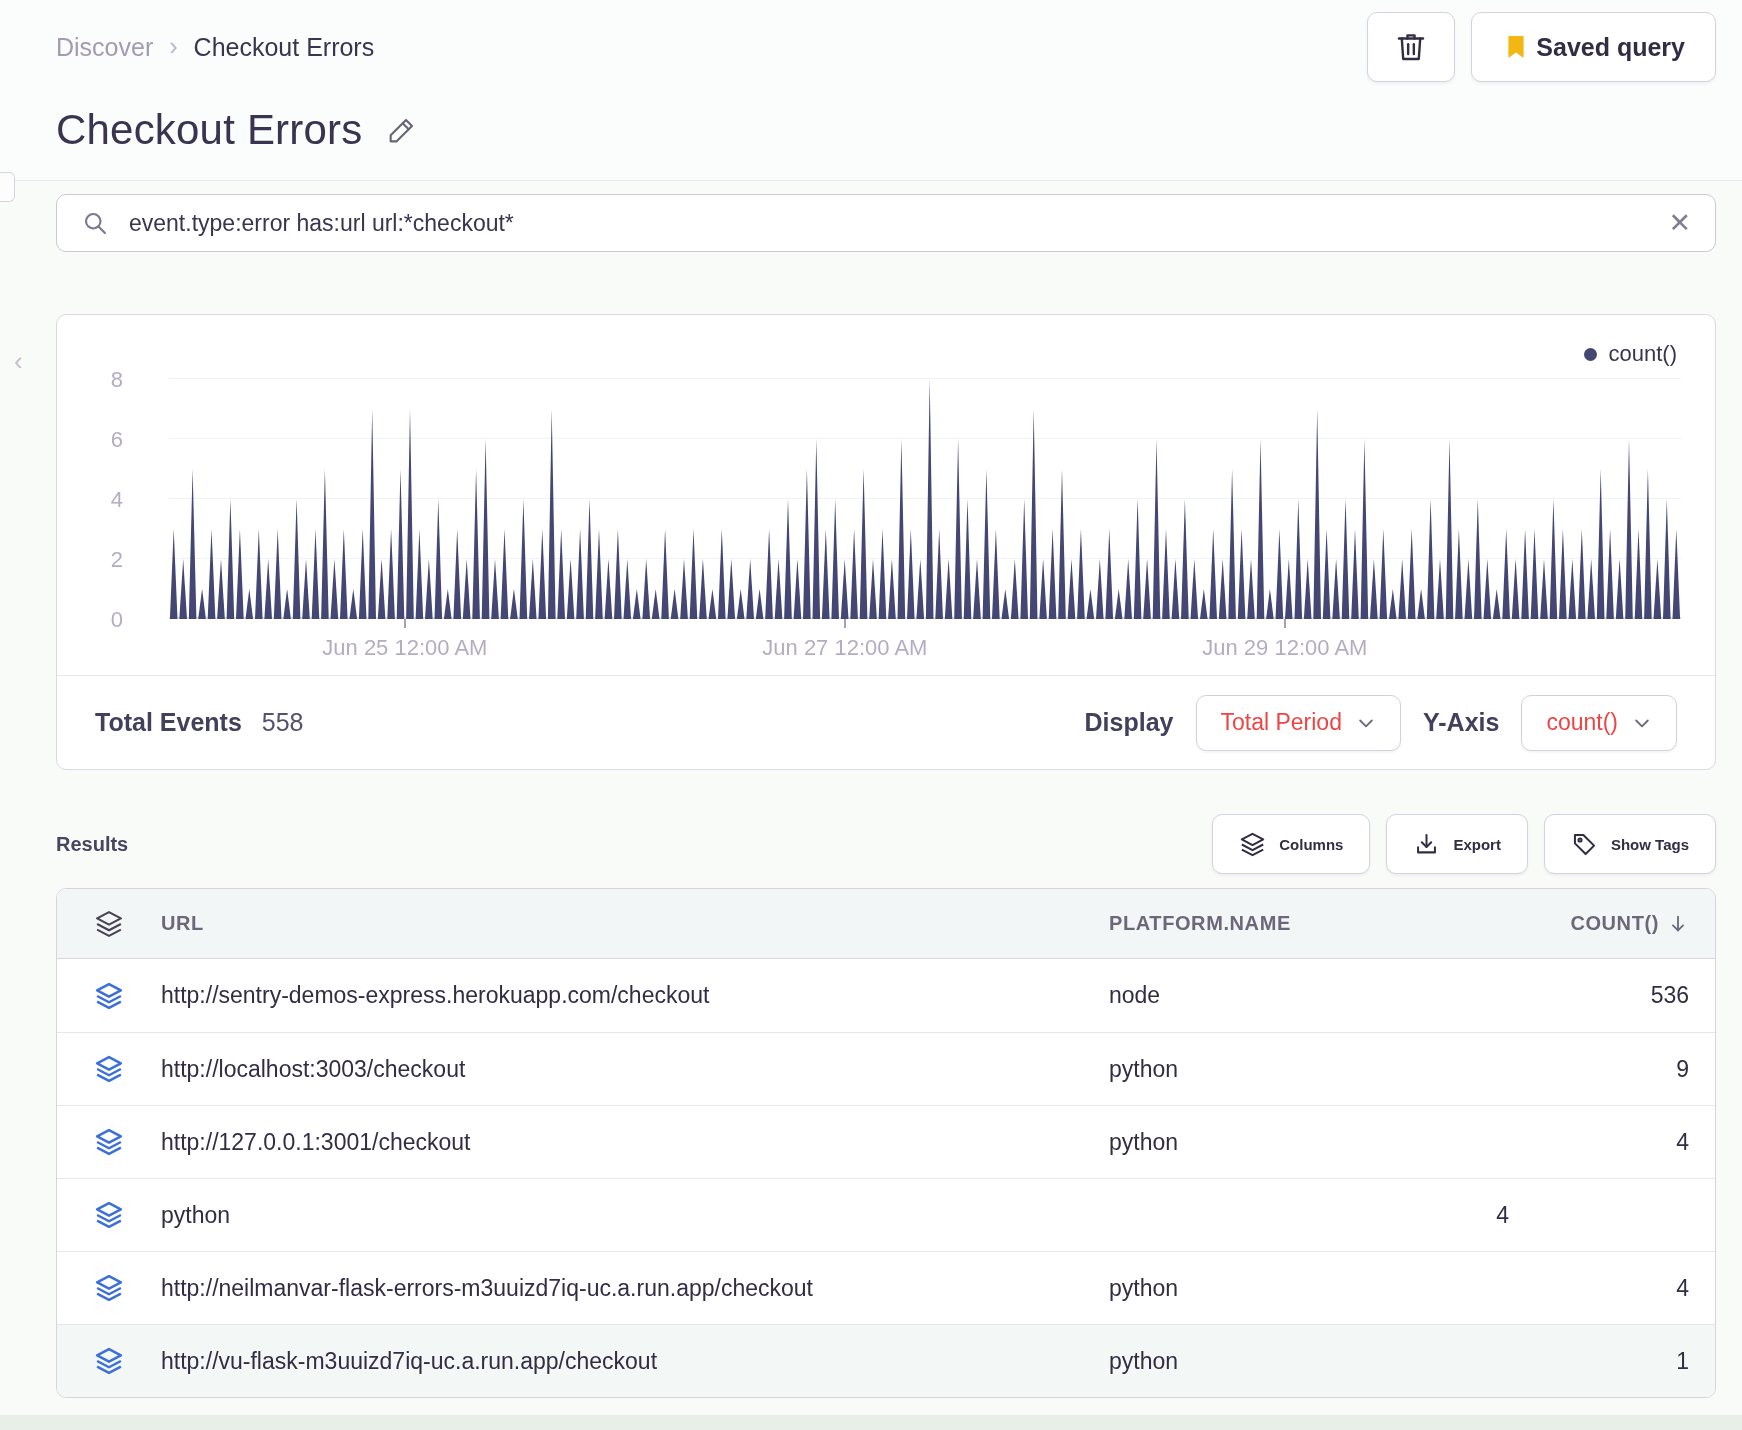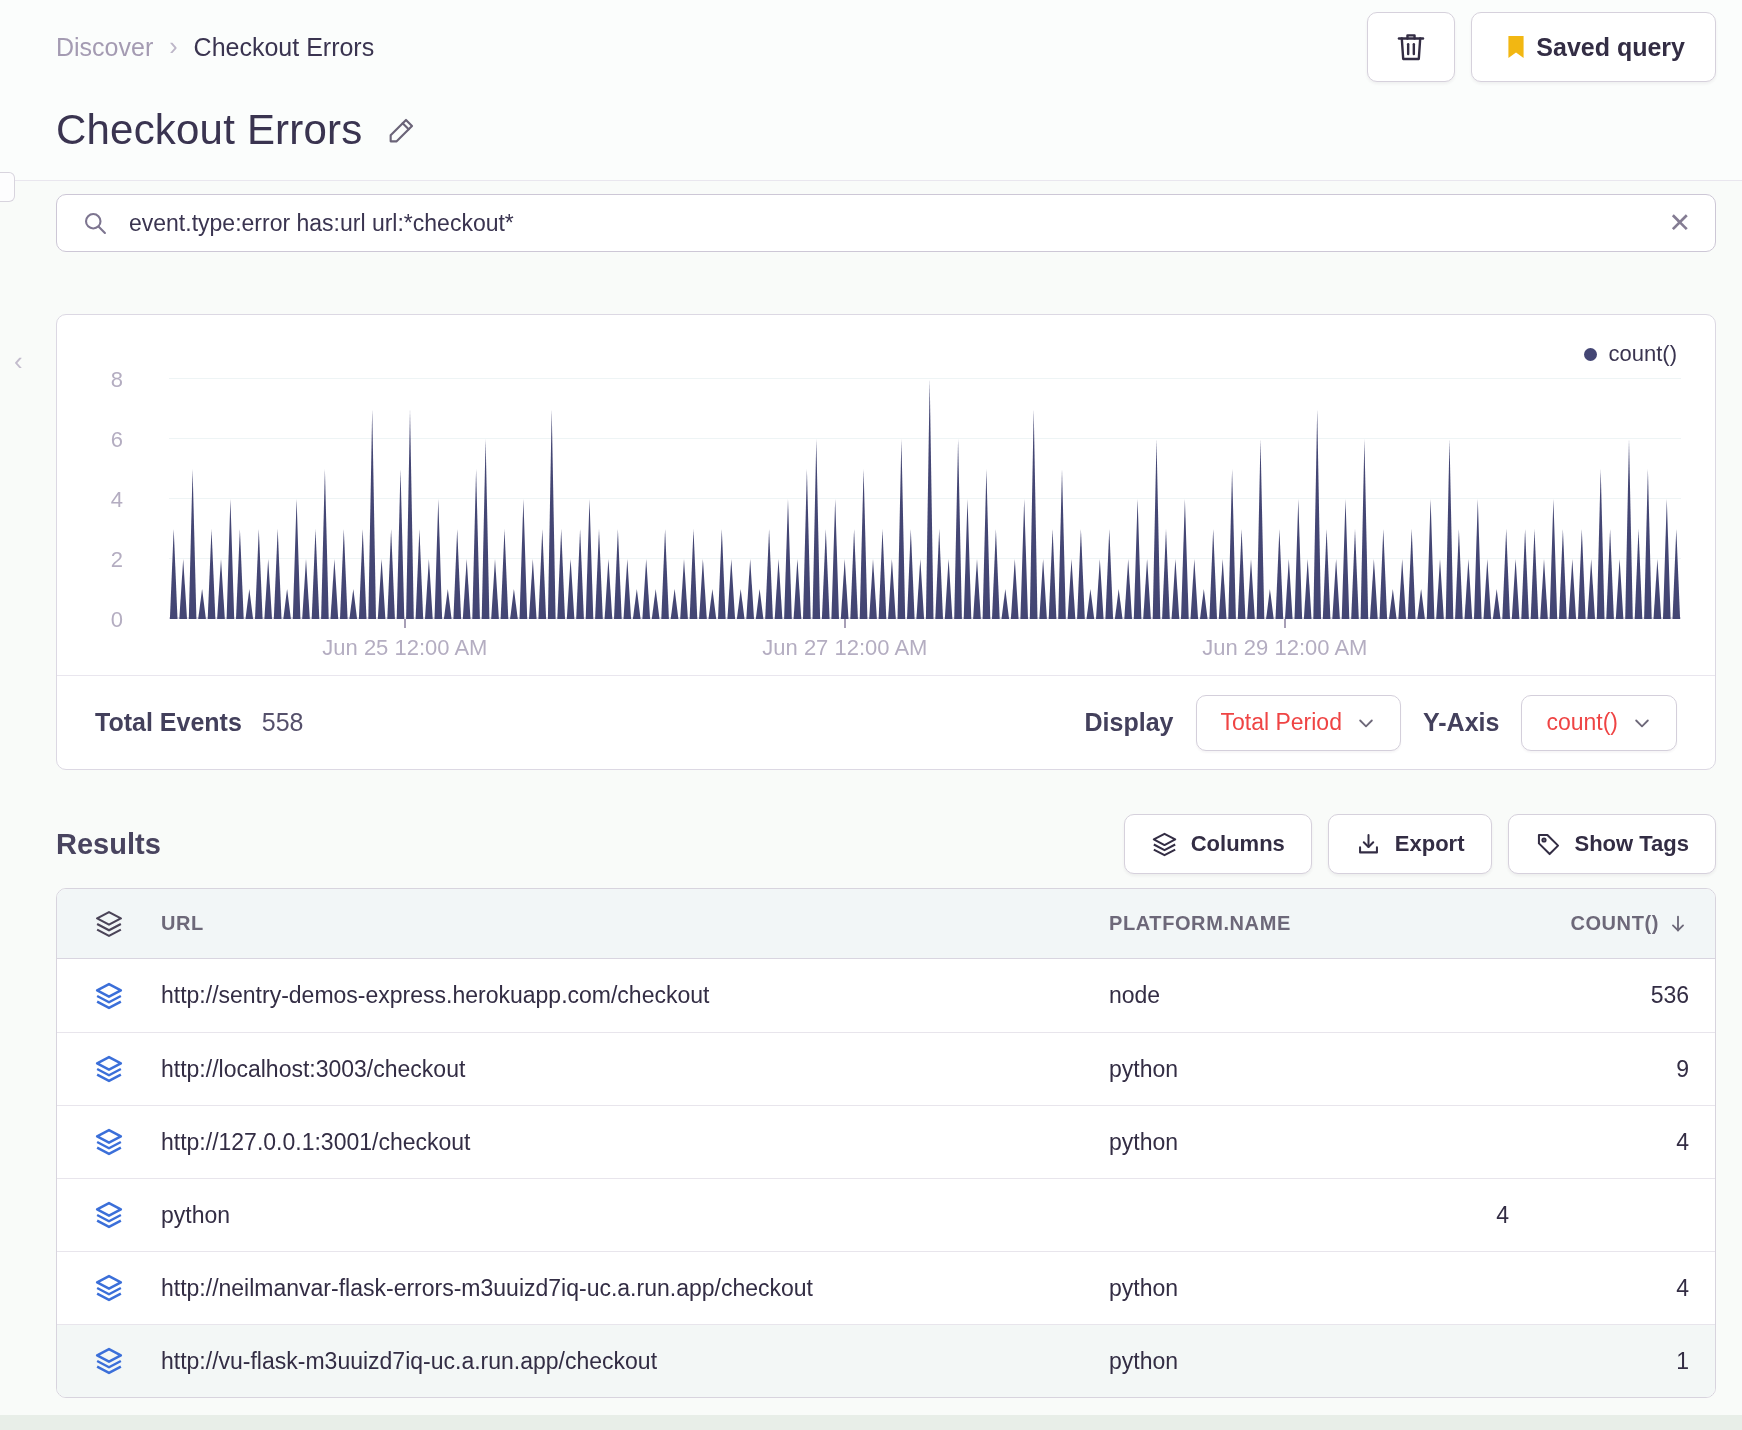--- a/index.html
+++ b/index.html
@@ -84,23 +84,23 @@
   .total-value { color:#55506b; }
   .footer-controls { display:flex; align-items:center; gap:22px; }
   .ctrl-label { font-weight:bold; font-size:25px; color:#43405c; }
   .dropdown {
     height:56px; padding:0 24px; background:#fff; border:1.5px solid #d4cfdb; border-radius:10px;
     display:inline-flex; align-items:center; gap:14px; font-size:23px; color:#ef4444; cursor:pointer;
     box-shadow:0 2px 2px rgba(43,34,51,0.04);
   }
   
   .results-row { margin-top:44px; display:flex; justify-content:space-between; align-items:center; }
-  .results-title { font-size:29px; font-weight:bold; color:#49445f; }
+  .results-title { font-size:20px; font-weight:bold; color:#49445f; }
   .results-buttons { display:flex; gap:16px; }
-  .sm-btn { height:60px; padding:0 26px; font-size:22px; gap:13px; }
+  .sm-btn { height:60px; padding:0 26px; font-size:15px; gap:13px; }
   
   .table {
     margin-top:14px; background:#fff; border:1.5px solid #d8d4de; border-radius:10px;
     overflow:hidden;
   }
   .tr {
     display:grid; grid-template-columns:104px 1fr 400px 180px;
     align-items:center; padding-right:26px;
   }
   .thead {

